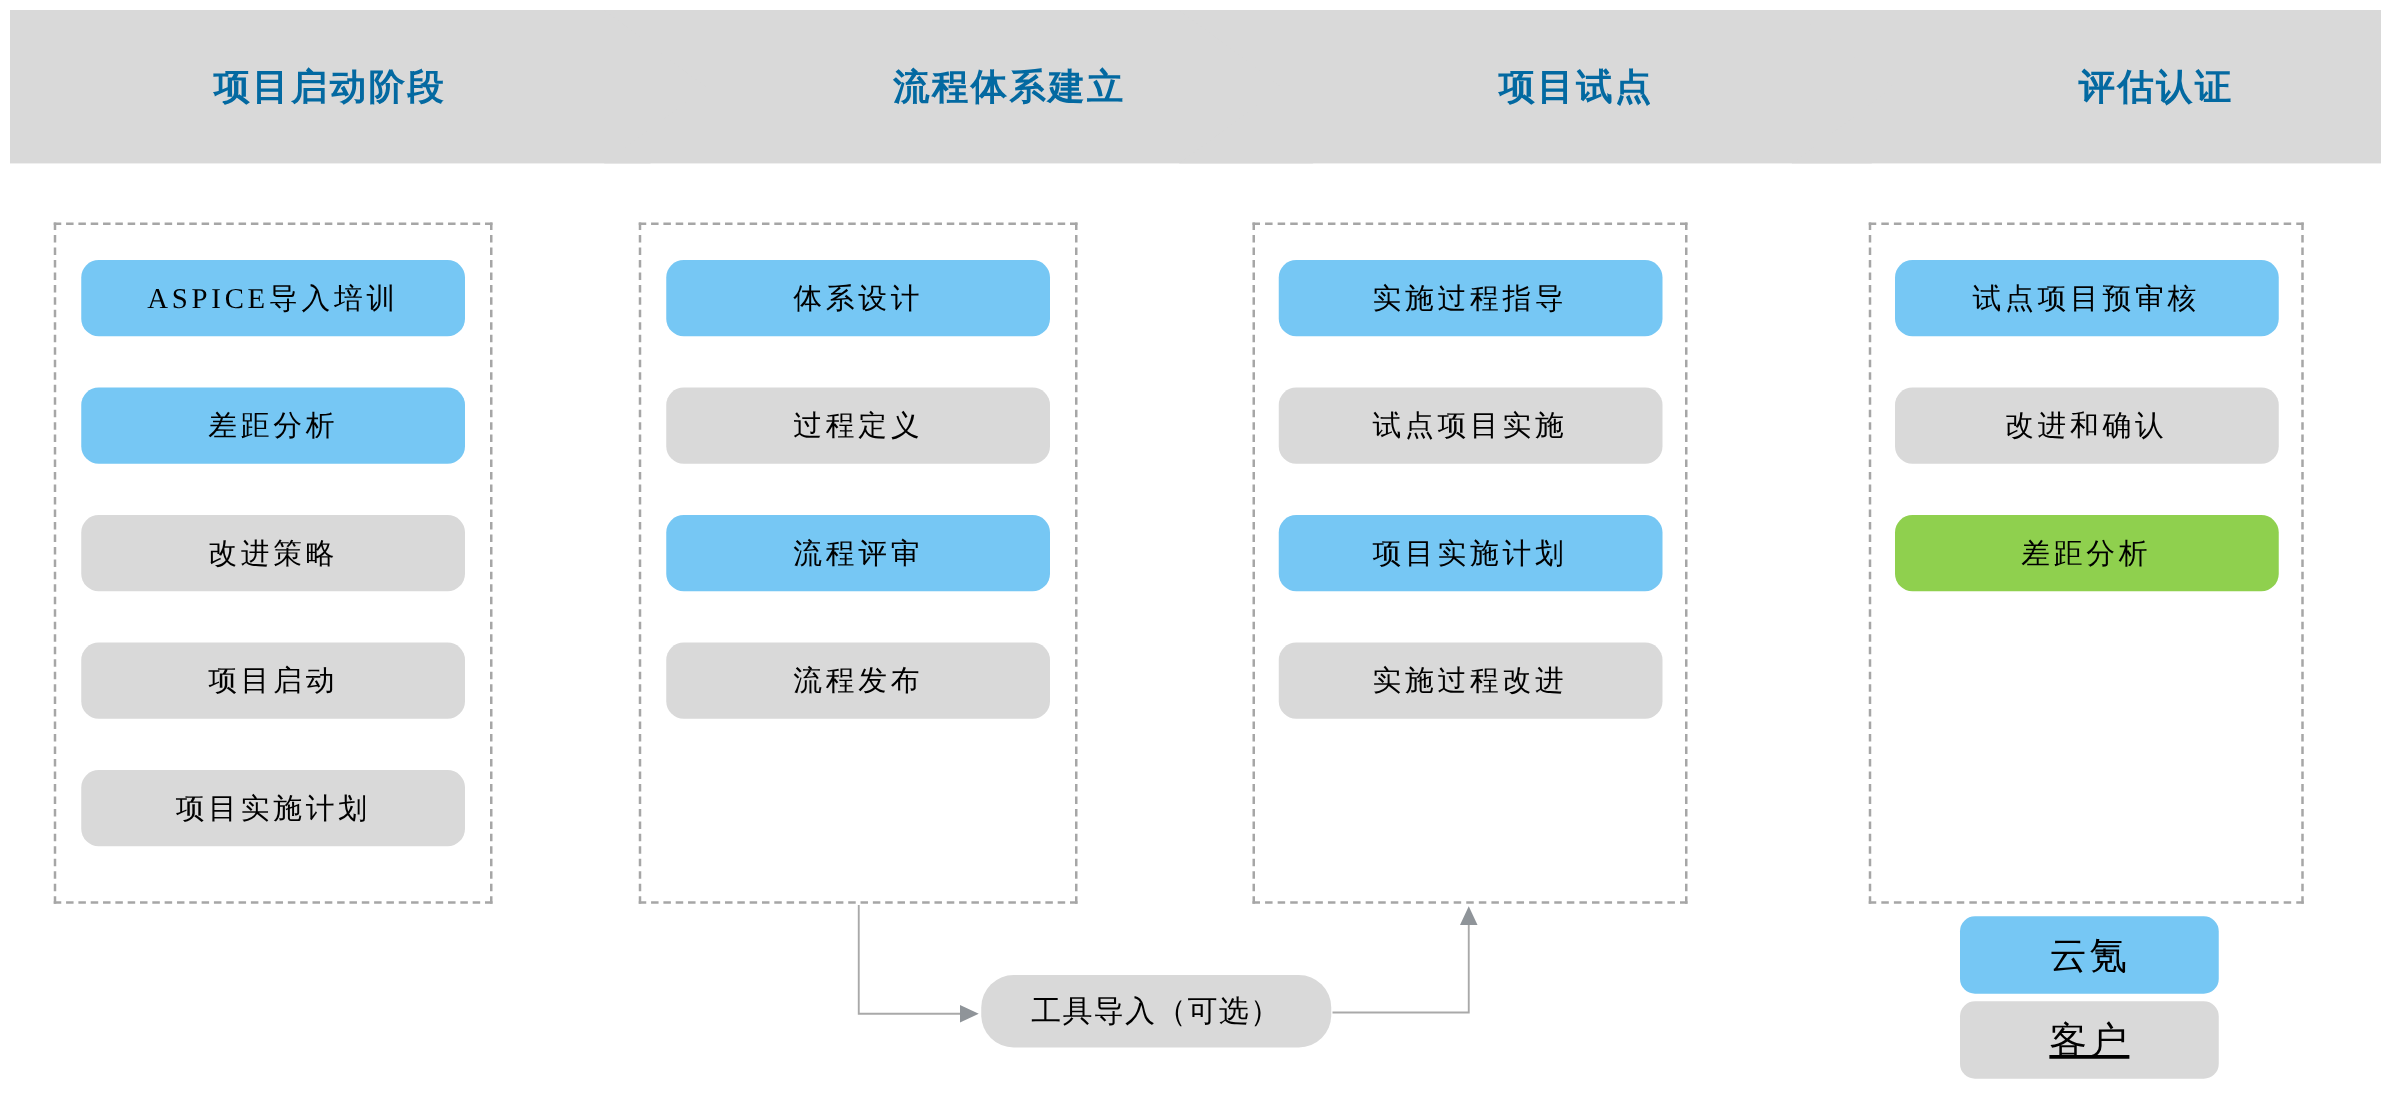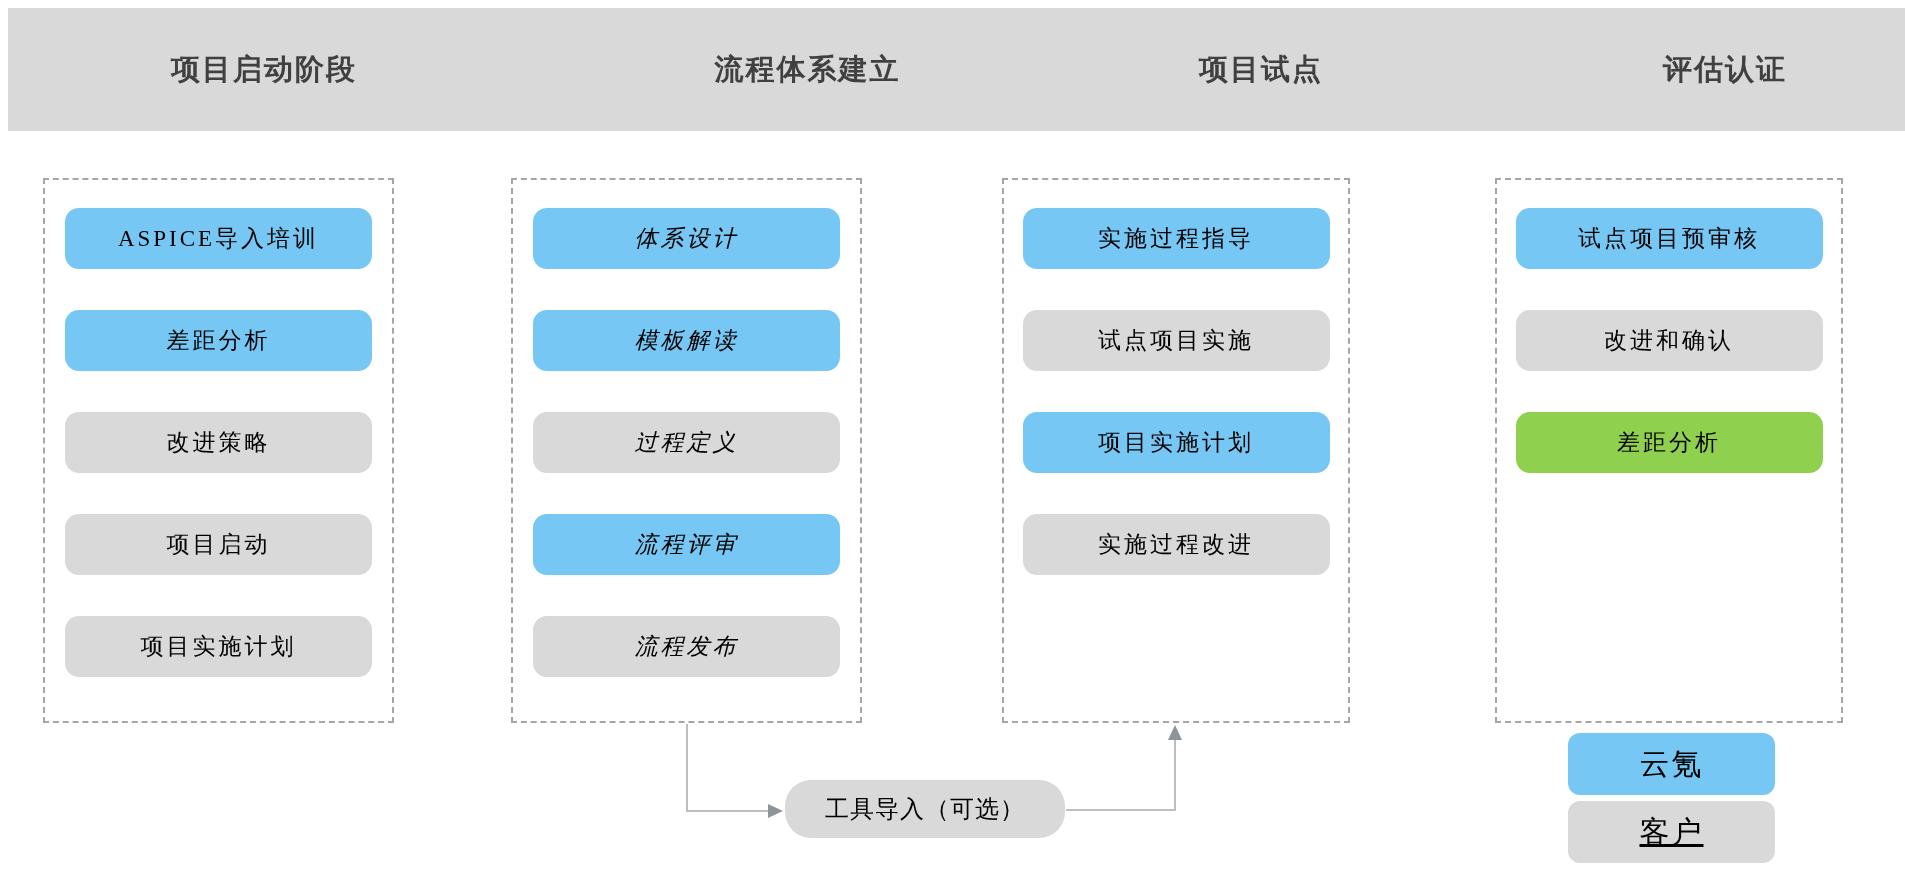--- a/index.html
+++ b/index.html
@@ -2,21 +2,21 @@
 <html style="--chevron: #d9d9d9; --blue: #76c7f4; --gray: #d9d9d9; --green: #8fd04e; --dash: #a6a6a6; --connector: #a9a9a9; --arrowhead: #8f9499;"><head>
 <meta charset="utf-8">
 <style>
   html,body{margin:0;padding:0;background:#ffffff;}
   .stage{position:relative;width:1905px;height:880px;background:#fff;overflow:hidden;
          font-family:"Liberation Sans",sans-serif;}
 
   
   .chev{position:absolute;top:8px;height:123px;background:var(--chevron);
         display:flex;align-items:center;justify-content:center;}
-  .chev-label{font-weight:bold;font-size:29px;color:#404040;letter-spacing:2px;
+  .chev-label{font-weight:bold;font-size:29px;color:#0369a1;letter-spacing:2px;
               font-family:"Liberation Sans",sans-serif;}
   .chev-first{clip-path:polygon(0 0, calc(100% - 82px) 0, 100% 50%, calc(100% - 82px) 100%, 0 100%);
               padding-right:82px;}
   .chev-next{clip-path:polygon(0 0, calc(100% - 82px) 0, 100% 50%, calc(100% - 82px) 100%, 0 100%, 82px 50%);
              padding-left:82px;padding-right:82px;}
 
   
   .phase-box{position:absolute;top:178px;height:545px;border:2px dashed var(--dash);
              box-sizing:border-box;display:flex;flex-direction:column;align-items:center;
              padding-top:28px;gap:41px;}
@@ -64,23 +64,22 @@
   </div>
 
   <div class="phase-box" style="left:43px;width:351px;">
     <div class="item c-blue">ASPICE导入培训</div>
     <div class="item c-blue">差距分析</div>
     <div class="item c-gray">改进策略</div>
     <div class="item c-gray">项目启动</div>
     <div class="item c-gray">项目实施计划</div>
   </div>
 
-  <div class="phase-box" style="left:511px;width:351px;font-style:italic;">
+  <div class="phase-box" style="left:511px;width:351px;">
     <div class="item c-blue">体系设计</div>
-    <div class="item c-blue">模板解读</div>
     <div class="item c-gray">过程定义</div>
     <div class="item c-blue">流程评审</div>
     <div class="item c-gray">流程发布</div>
   </div>
 
   <div class="phase-box" style="left:1002px;width:348px;">
     <div class="item c-blue">实施过程指导</div>
     <div class="item c-gray">试点项目实施</div>
     <div class="item c-blue">项目实施计划</div>
     <div class="item c-gray">实施过程改进</div>

